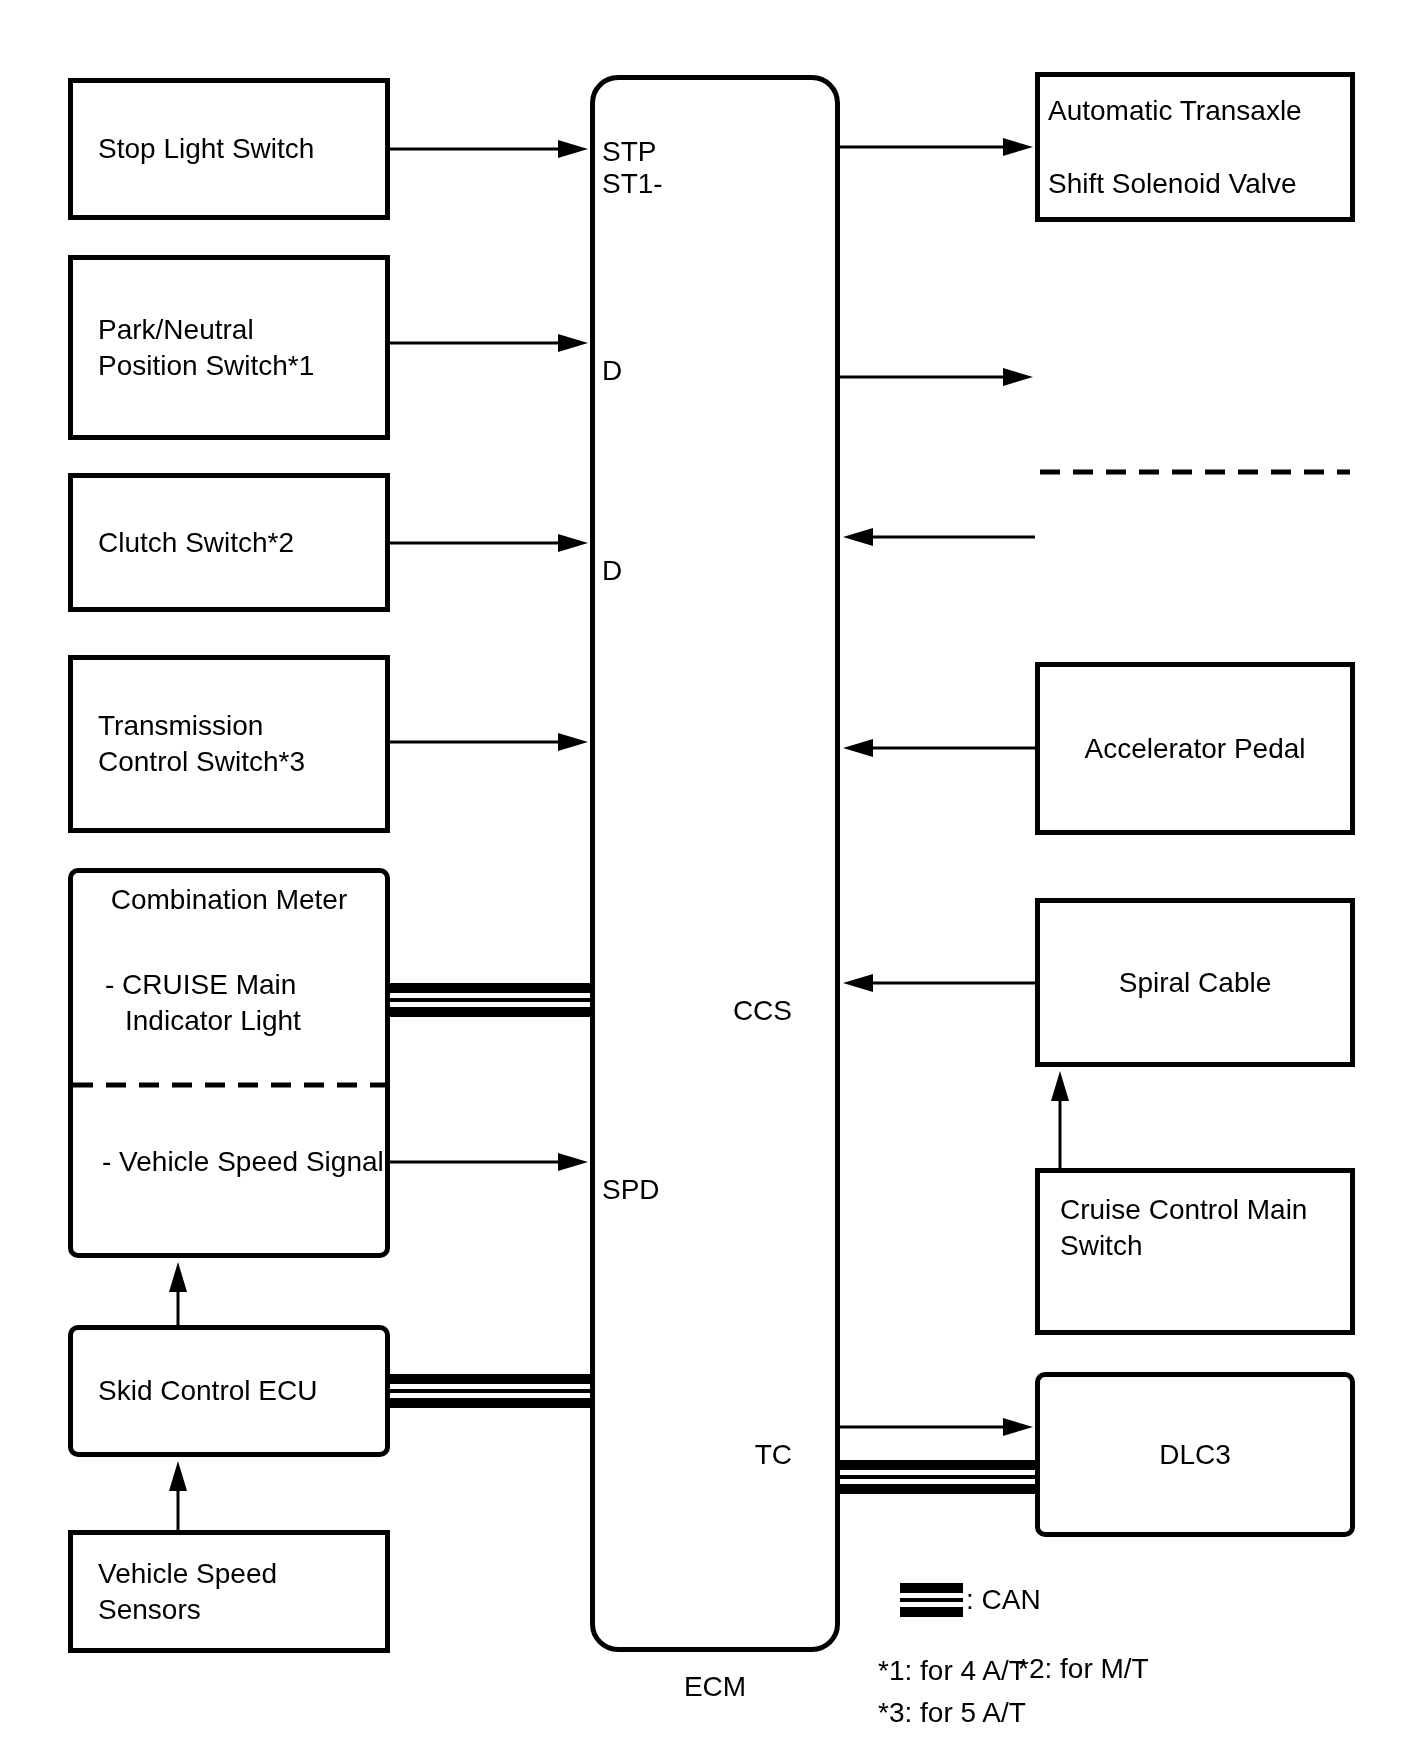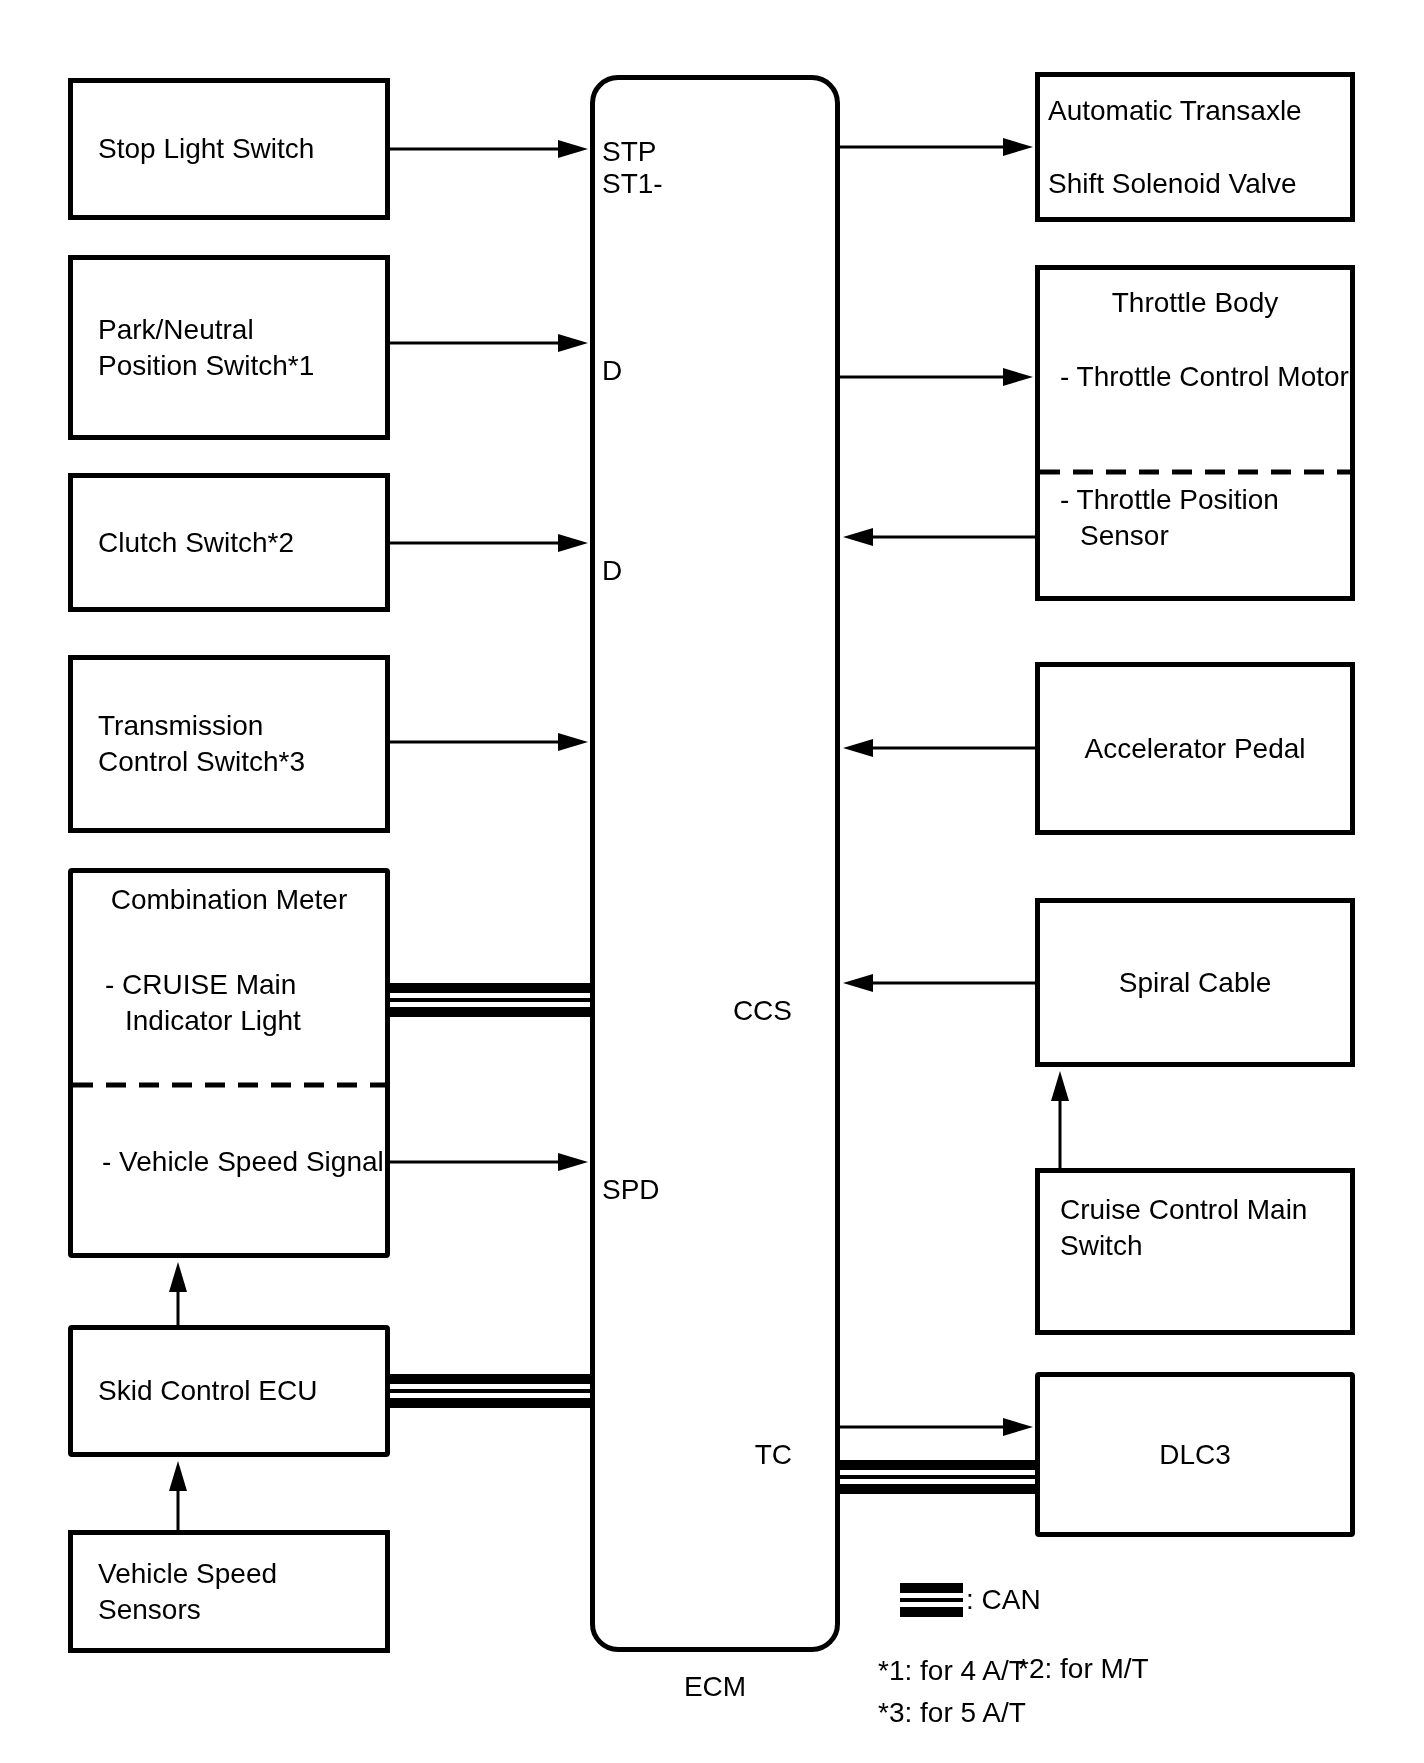--- a/index.html
+++ b/index.html
@@ -8,21 +8,21 @@
   .canvas {
     position:relative; width:1424px; height:1763px;
     background:var(--paper); overflow:hidden;
     font-family:"Liberation Sans", sans-serif;
     font-size:28px; line-height:36px; color:var(--ink);
   }
   .box {
     position:absolute; border:5px solid var(--ink); background:var(--paper);
     display:flex; flex-direction:column; justify-content:center;
   }
-  .rounded { border-radius:4px; }
+  .rounded { border-radius:10px; }
   .ecm-round { border-radius:28px; }
   .pad-left  { padding-left:25px; align-items:flex-start; }
   .pad-left2 { padding-left:8px; align-items:flex-start;gap:37px; }
   .center-text { align-items:center; text-align:center; }
   .abs { position:absolute; }
   .indent { margin-left:20px; display:block; }
   .line { display:block; }
   .pin { position:absolute; white-space:nowrap;margin-top:28px; }
   .pin-right { text-align:right; }
   svg.overlay { position:absolute; left:0; top:0; pointer-events:none; }
@@ -80,28 +80,20 @@
     <span class="pin pin-right" style="top:885px;right:43px">CCS</span>
     <span class="pin pin-right" style="top:1329px;right:43px">TC</span>
   </div>
   <div class="caption" style="left:590px;top:1669px;width:250px;text-align:center">ECM</div>
 
   <div class="box pad-left2" style="left:1035px;top:72px;width:320px;height:150px">
     <span class="line">Automatic Transaxle</span>
     <span class="line">Shift Solenoid Valve</span>
   </div>
 
-  <div class="box" style="left:1035px;top:265px;width:320px;height:336px;position:absolute">
-    <span class="abs" style="top:15px;left:0;width:310px;text-align:center">Throttle Body</span>
-    <span class="abs" style="top:89px;left:20px">- Throttle Control Motor</span>
-    <span class="abs" style="top:212px;left:20px">
-      <span class="line">- Throttle Position</span>
-      <span class="line indent">Sensor</span>
-    </span>
-  </div>
 
   <div class="box center-text" style="left:1035px;top:662px;width:320px;height:173px">
     <span class="line">Accelerator Pedal</span>
   </div>
 
   <div class="box center-text" style="left:1035px;top:898px;width:320px;height:169px">
     <span class="line">Spiral Cable</span>
   </div>
 
   <div class="box" style="left:1035px;top:1168px;width:320px;height:167px;position:absolute">

